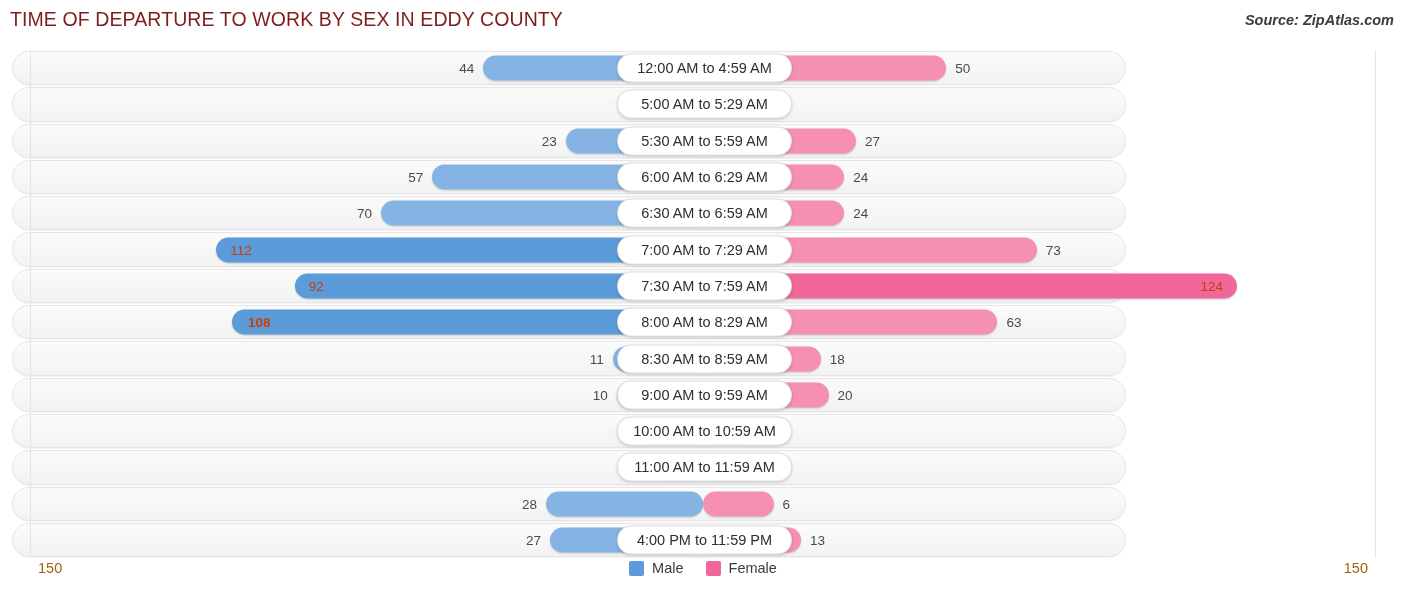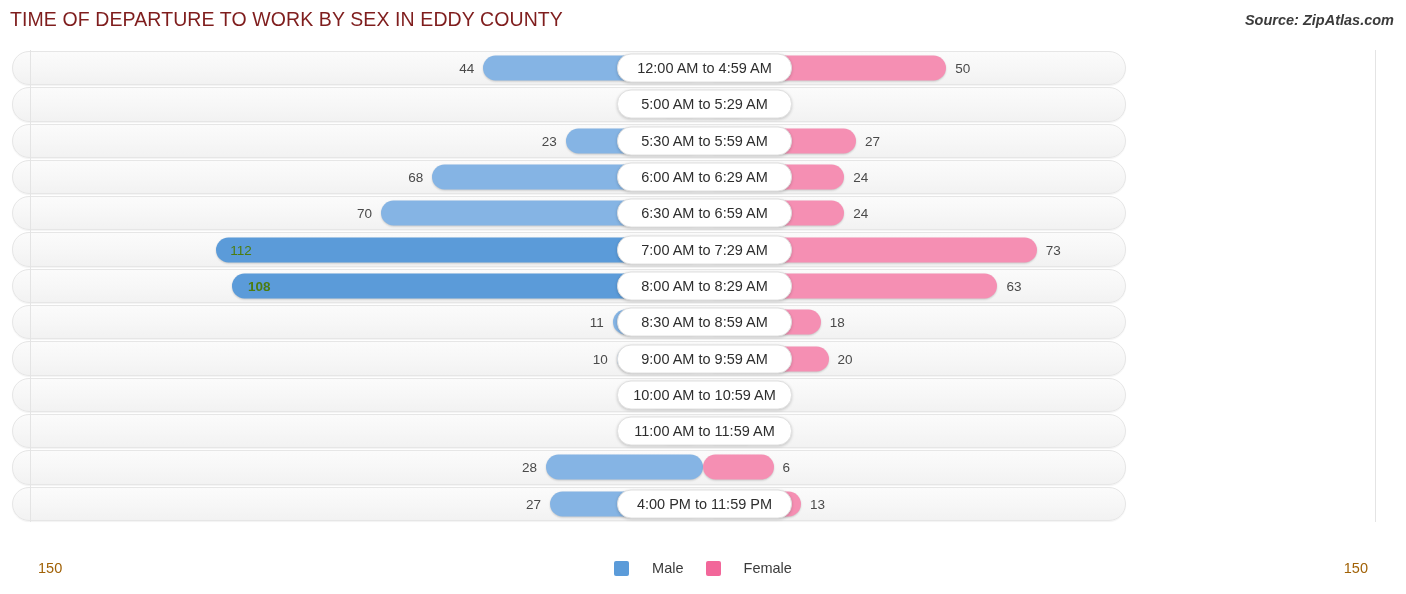--- a/index.html
+++ b/index.html
@@ -33,39 +33,39 @@
     position:absolute;top:50%;transform:translateY(-50%);
     height:25px;border-radius:13px;
     box-shadow:0 1px 2px rgba(0,0,0,.18);
   }
   .bar.male{right:703px;}
   .bar.female{left:703px;}
   .vlabel{
     position:absolute;top:50%;transform:translateY(-50%);
     font-size:13.5px;color:#4a4a4a;white-space:nowrap;
   }
-  .vlabel.inside{color:#4d7c0f;font-size:13.5px;}
+  .vlabel.inside{color:#c2410c;font-size:13.5px;}
   .pill{
     position:absolute;left:617px;width:173px;top:50%;
     transform:translateY(-50%);height:27px;line-height:27px;
     background:#ffffff;border:1px solid #e0e0e0;border-radius:14px;
     text-align:center;font-size:14.5px;color:#2e2e2e;
     box-shadow:0 1px 3px rgba(0,0,0,.18);z-index:5;white-space:nowrap;
   }
   #footer{position:absolute;left:0;top:556px;width:1406px;height:34px;}
   .axis-max{
     position:absolute;top:4px;font-size:14.5px;color:#a16207;
   }
   #axis-left{left:38px;}
   #axis-right{right:38px;}
   #legend{
     position:absolute;left:0;width:1406px;top:4px;
     display:flex;justify-content:center;align-items:center;gap:22px;
   }
-  .legend-item{display:flex;align-items:center;gap:23px;}
+  .legend-item{display:flex;align-items:center;gap:8px;}
   .swatch{width:15px;height:15px;border-radius:2px;display:block;}
   .legend-label{font-size:14.5px;color:#3b3b3b;}
 </style>
 </head>
 <body>
 
 <div id="chart-title">TIME OF DEPARTURE TO WORK BY SEX IN EDDY COUNTY</div>
 <div id="source-note">Source: ZipAtlas.com</div>
 
 <div id="rows">
@@ -104,21 +104,21 @@
         <div class="vlabel" style="left: 865.02px;">27</div>
       </div>
       <div class="pill">5:30 AM to 5:59 AM</div>
     </div>
     <div class="row">
       <div class="track"></div>
       <div class="tick-left"></div>
       <div class="tick-right"></div>
       <div class="barwrap">
         <div class="bar male" style="width: 270.82px; background: rgb(133, 180, 228);"></div>
-        <div class="vlabel" style="left: auto; right: 982.82px;">68</div>
+        <div class="vlabel" style="left: auto; right: 982.82px;">57</div>
         <div class="bar female" style="width: 141.24px; background: rgb(245, 143, 179);"></div>
         <div class="vlabel" style="left: 853.24px;">24</div>
       </div>
       <div class="pill">6:00 AM to 6:29 AM</div>
     </div>
     <div class="row">
       <div class="track"></div>
       <div class="tick-left"></div>
       <div class="tick-right"></div>
       <div class="barwrap">
@@ -133,20 +133,32 @@
       <div class="track"></div>
       <div class="tick-left"></div>
       <div class="tick-right"></div>
       <div class="barwrap">
         <div class="bar male" style="width: 486.787px; background: rgb(91, 155, 217);"></div>
         <div class="vlabel inside" style="left: 230.213px;">112</div>
         <div class="bar female" style="width: 333.647px; background: rgb(245, 143, 179);"></div>
         <div class="vlabel" style="left: 1045.65px;">73</div>
       </div>
       <div class="pill">7:00 AM to 7:29 AM</div>
+    </div>
+    <div class="row">
+      <div class="track"></div>
+      <div class="tick-left"></div>
+      <div class="tick-right"></div>
+      <div class="barwrap">
+        <div class="bar male" style="width: 408.253px; background: rgb(91, 155, 217);"></div>
+        <div class="vlabel inside" style="left: 308.747px;">92</div>
+        <div class="bar female" style="width: 533.907px; background: rgb(242, 103, 154);"></div>
+        <div class="vlabel inside" style="left: 1222.91px; transform: translate(-100%, -50%);">124</div>
+      </div>
+      <div class="pill">7:30 AM to 7:59 AM</div>
     </div>
     <div class="row">
       <div class="track"></div>
       <div class="tick-left"></div>
       <div class="tick-right"></div>
       <div class="barwrap">
         <div class="bar male" style="width: 471.08px; background: rgb(91, 155, 217);"></div>
         <div class="vlabel inside" style="left: 248px; font-weight: bold;">108</div>
         <div class="bar female" style="width: 294.38px; background: rgb(245, 143, 179);"></div>
         <div class="vlabel" style="left: 1006.38px;">63</div>

